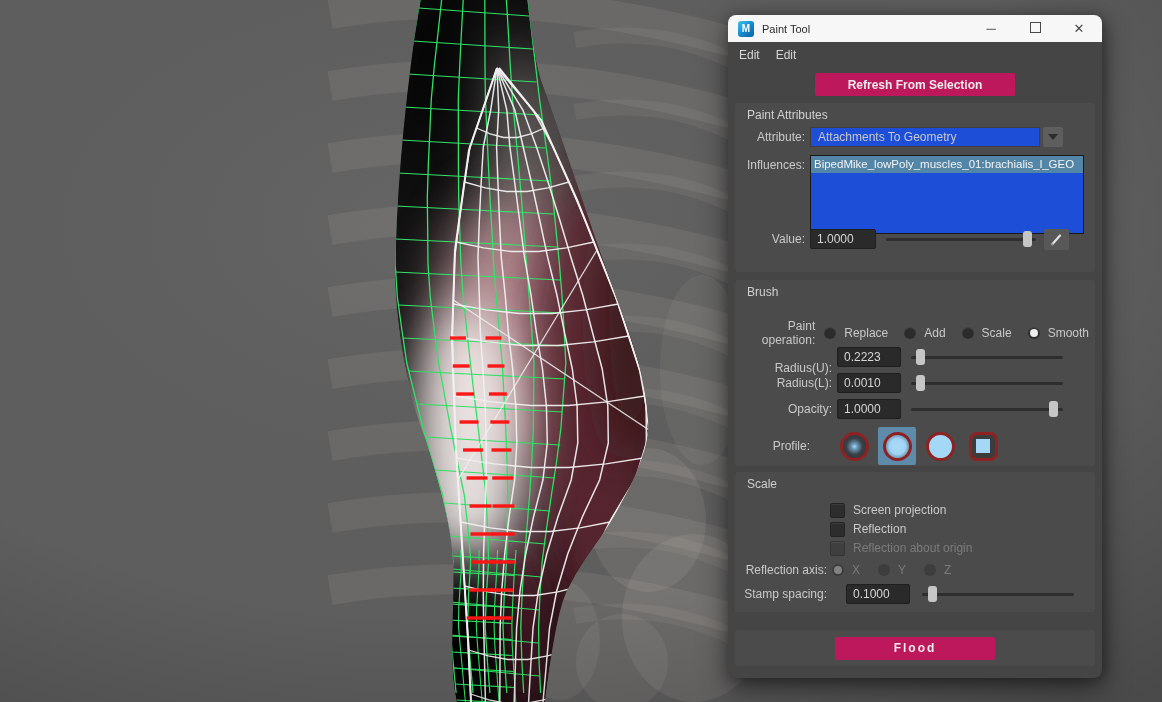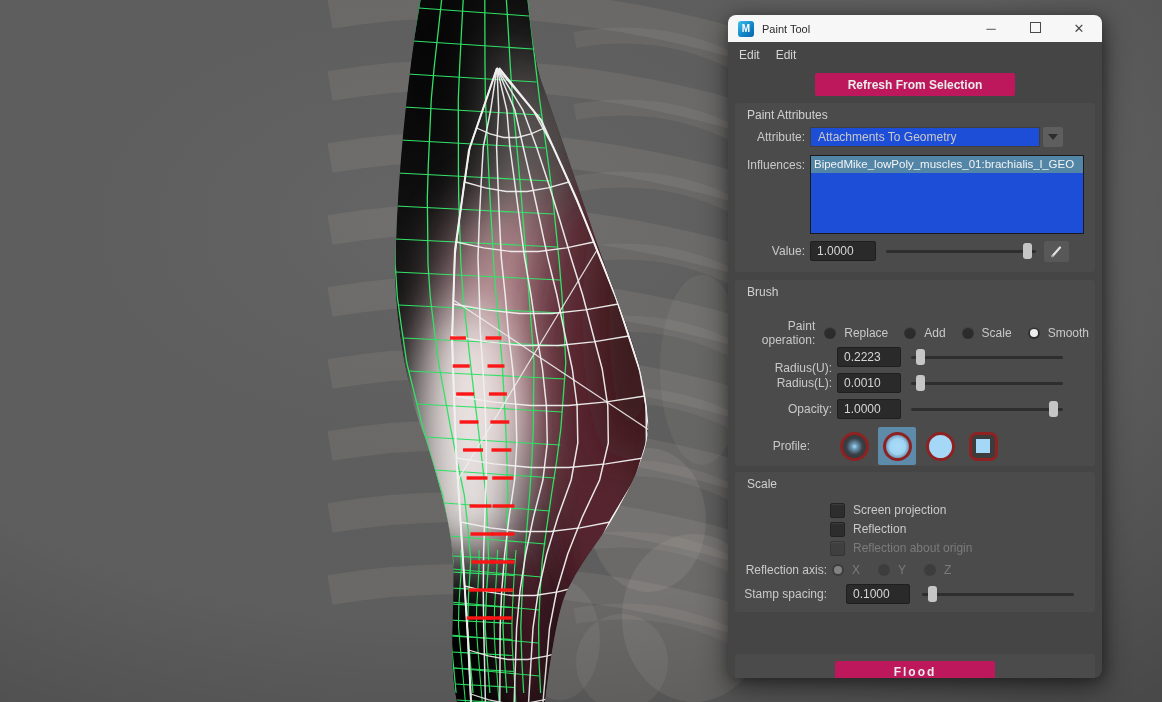--- a/index.html
+++ b/index.html
@@ -263,21 +263,21 @@
         <span>Attachments To Geometry</span>
       </div>
       <div class="dd-btn">
         <span class="dd-arrow"></span>
       </div>
     </div>
     <span class="lbl" style="position:absolute;top:55px;left:0;width:70px;">Influences:</span>
     <div class="listbox" style="top:52px;left:75px;width:272px;height:77px;">
       <div class="listitem">BipedMike_lowPoly_muscles_01:brachialis_l_GEO</div>
     </div>
-    <div class="row" style="top:138px;left:0;width:354px;">
+    <div class="row" style="top:126px;left:0;width:354px;">
       <span class="lbl" style="width:70px;">Value:</span>
       <input class="field" style="width: 52px; margin-left: 5px;" value="1.0000">
       <div class="slider" style="width:150px;margin-left:10px;">
         <div class="track"></div>
         <div class="handle" style="left:calc(97% - 9px);"></div>
       </div>
       <div class="toolbtn" style="margin-left:8px;">
         <svg width="15" height="15" viewBox="0 0 15 15">
           <line x1="3.5" y1="12" x2="11" y2="3.5" stroke="#e2e2e2" stroke-width="2.2" stroke-linecap="round"></line>
           <line x1="2.6" y1="13.2" x2="4.2" y2="11.6" stroke="#9a9a9a" stroke-width="1.4"></line>
@@ -370,16 +370,16 @@
     <div class="row" style="top:112px;left:0;width:354px;">
       <span class="lbl" style="width:92px;">Stamp spacing:</span>
       <input class="field" style="width: 50px; margin-left: 19px;" value="0.1000">
       <div class="slider" style="width:152px;margin-left:12px;">
         <div class="track"></div>
         <div class="handle" style="left:4%;"></div>
       </div>
     </div>
   </div>
 
-  <div class="frame flood-frame" style="top:639px;height:36px;">
+  <div class="frame flood-frame" style="top:615px;height:36px;">
     <button class="btn">Flood</button>
   </div>
 </div>
 
 </body></html>

